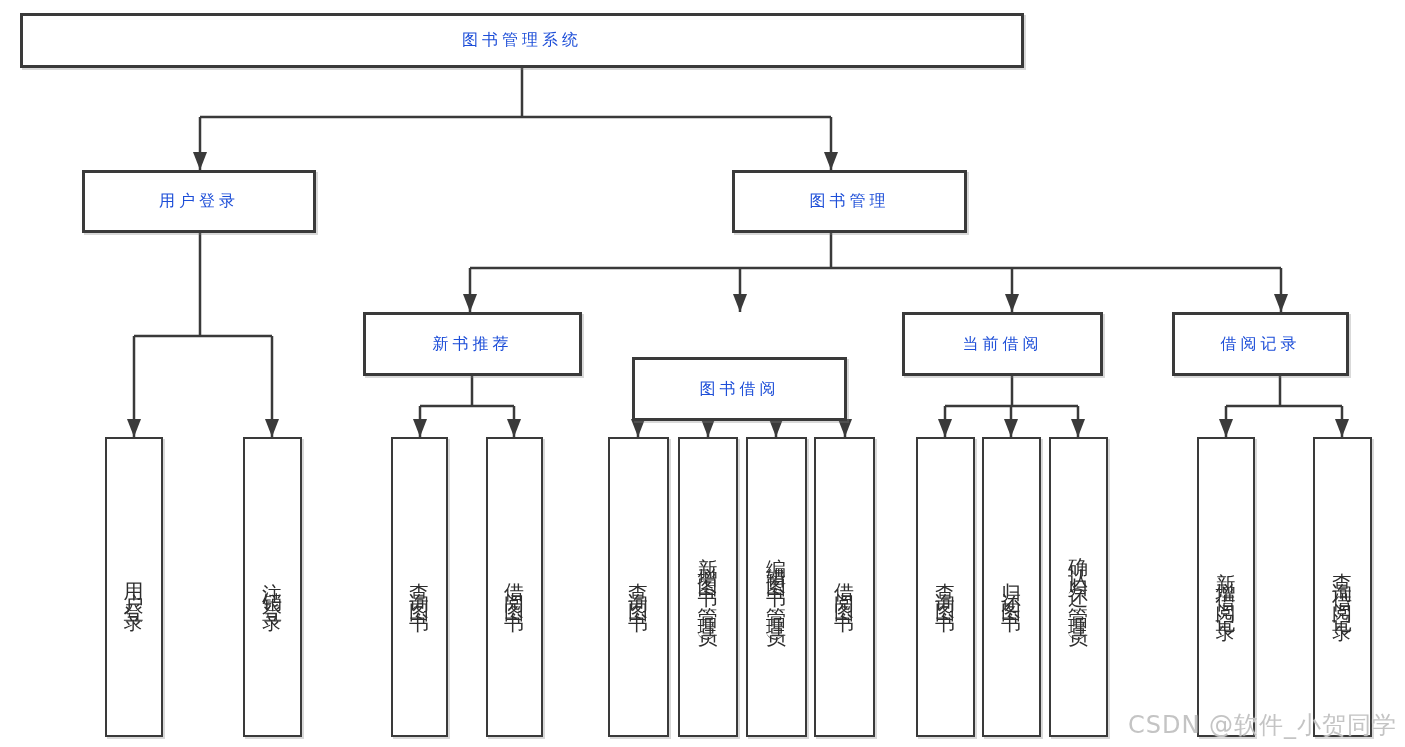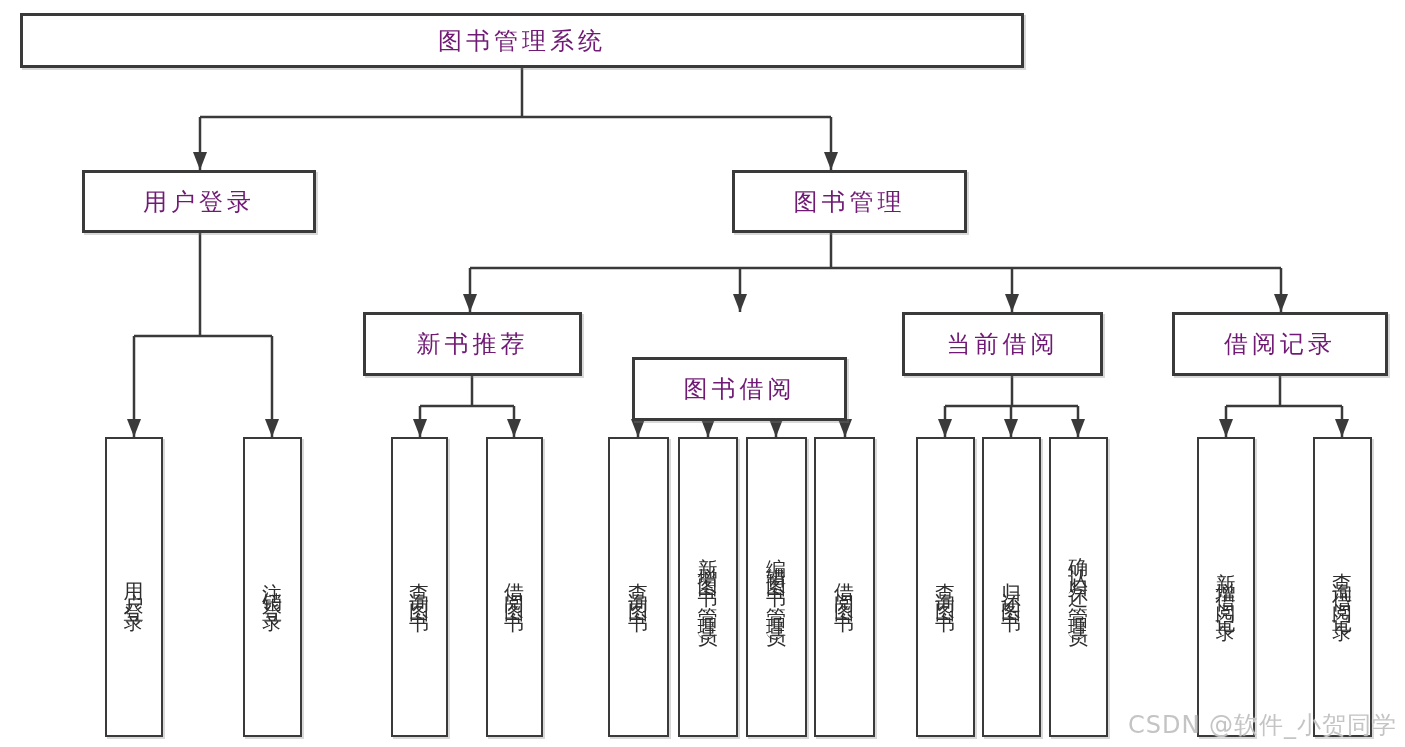--- a/index.html
+++ b/index.html
@@ -28,24 +28,24 @@
     position: absolute;
     box-sizing: border-box;
     background: #ffffff;
     border: 3px solid #3a3a3a;
     box-shadow: 2px 2px 0 rgba(130,130,130,0.30);
     display: flex;
     align-items: center;
     justify-content: center;
   }
   .node-h .label {
-    font-size: 24px;
+    font-size: 16px;
     letter-spacing: 4px;
     white-space: nowrap;
-    color: #701a75;
+    color: #1d4ed8;
   }
   .node-v {
     border-width: 2.5px;
   }
   .node-v .vlabel {
     writing-mode: vertical-rl;
     text-orientation: mixed;
     font-size: 20px;
     line-height: 1;
     letter-spacing: 10px;
@@ -64,21 +64,21 @@
     z-index: 5;
   }
 
   
   #n-root   { left: 20px;   top: 13px;  width: 1004px; height: 55px; }
   #n-login  { left: 82px;   top: 170px; width: 234px;  height: 63px; }
   #n-mgmt   { left: 713px;  top: 170px; width: 235px;  height: 63px; margin-left: 19px; }
   #n-newb   { left: 363px;  top: 312px; width: 219px;  height: 64px; }
   #n-borrow { left: 632px;  top: 312px; width: 215px;  height: 64px; margin-top: 45px; }
   #n-curr   { left: 902px;  top: 312px; width: 201px;  height: 64px; }
-  #n-rec    { left: 1172px; top: 312px; width: 216px;  height: 64px; text-align: right; }
+  #n-rec    { left: 1172px; top: 312px; width: 177px;  height: 64px; text-align: right; }
 
   .col { top: 437px; height: 300px; }
   #c-a1 { left: 105px;  width: 58px; }
   #c-a2 { left: 243px;  width: 59px; }
   #c-b1 { left: 391px;  width: 57px; }
   #c-b2 { left: 486px;  width: 57px; }
   #c-c1 { left: 608px;  width: 61px; }
   #c-c2 { left: 678px;  width: 60px; }
   #c-c3 { left: 746px;  width: 61px; }
   #c-c4 { left: 814px;  width: 61px; }

